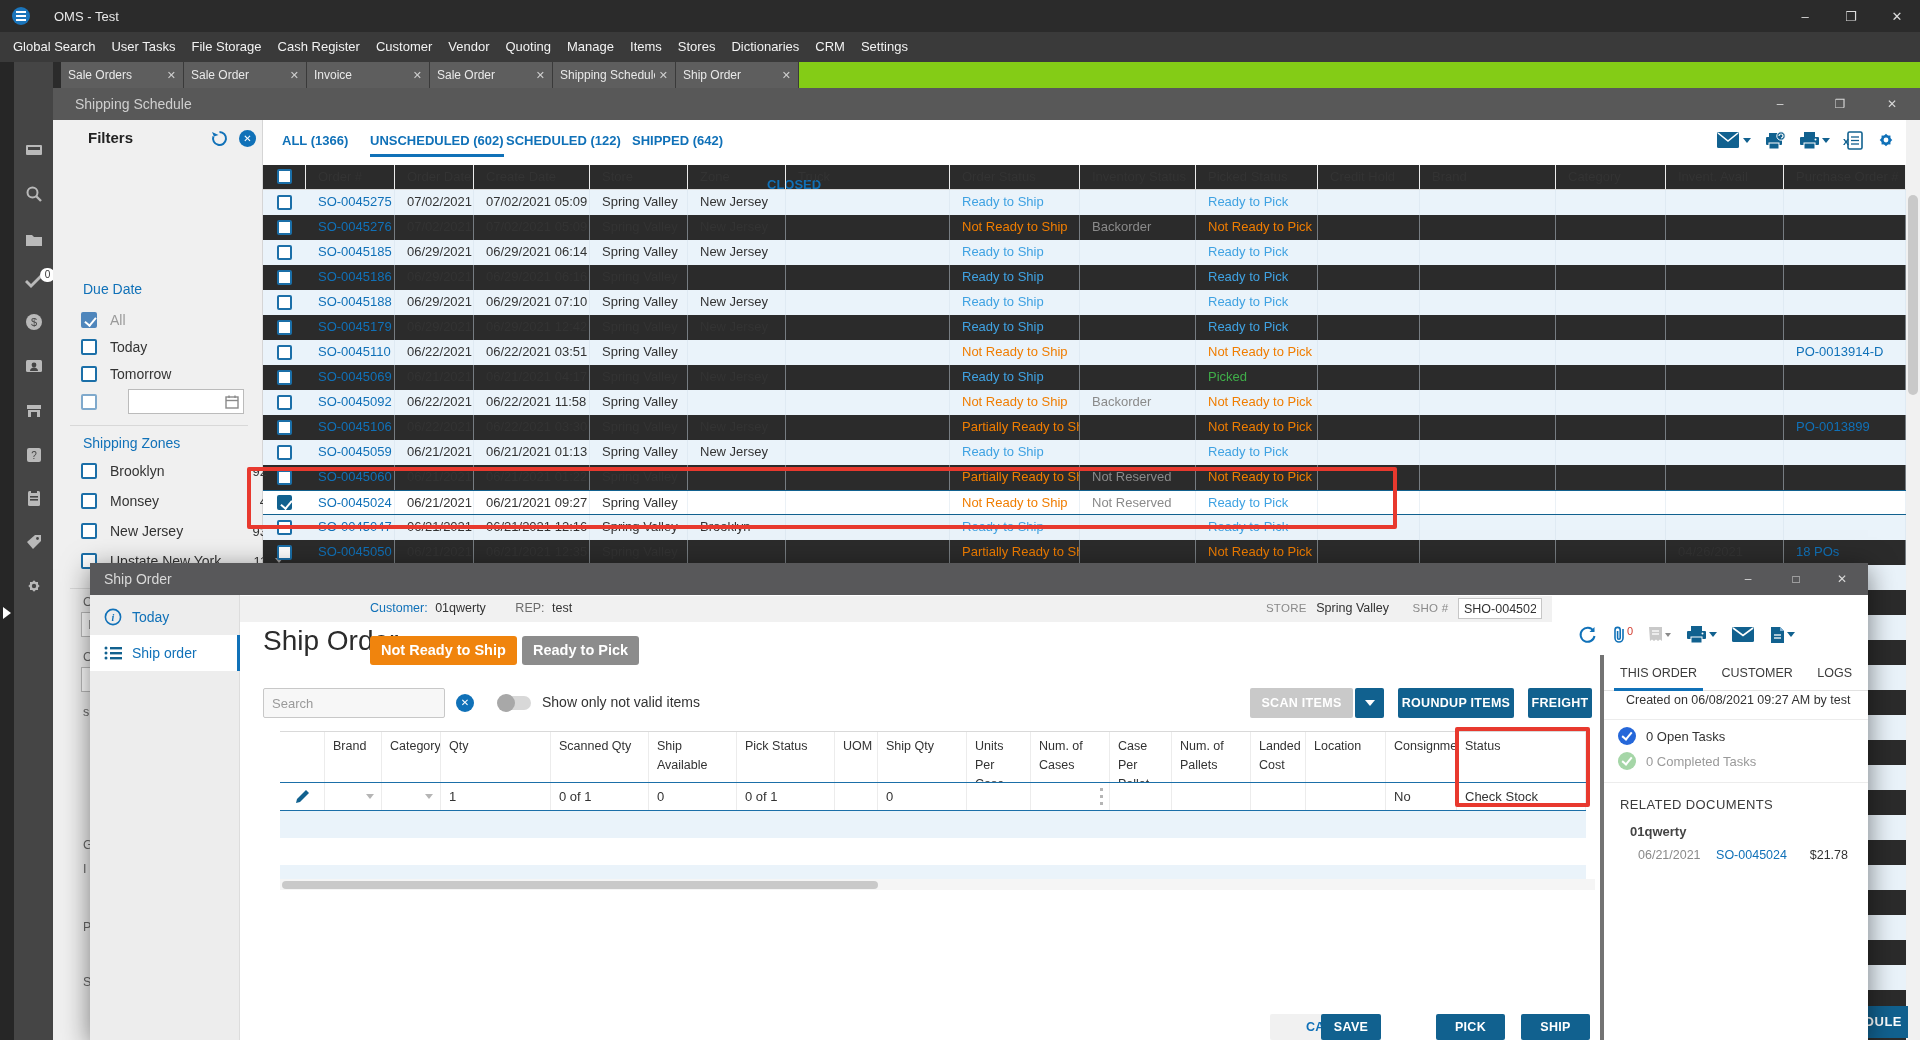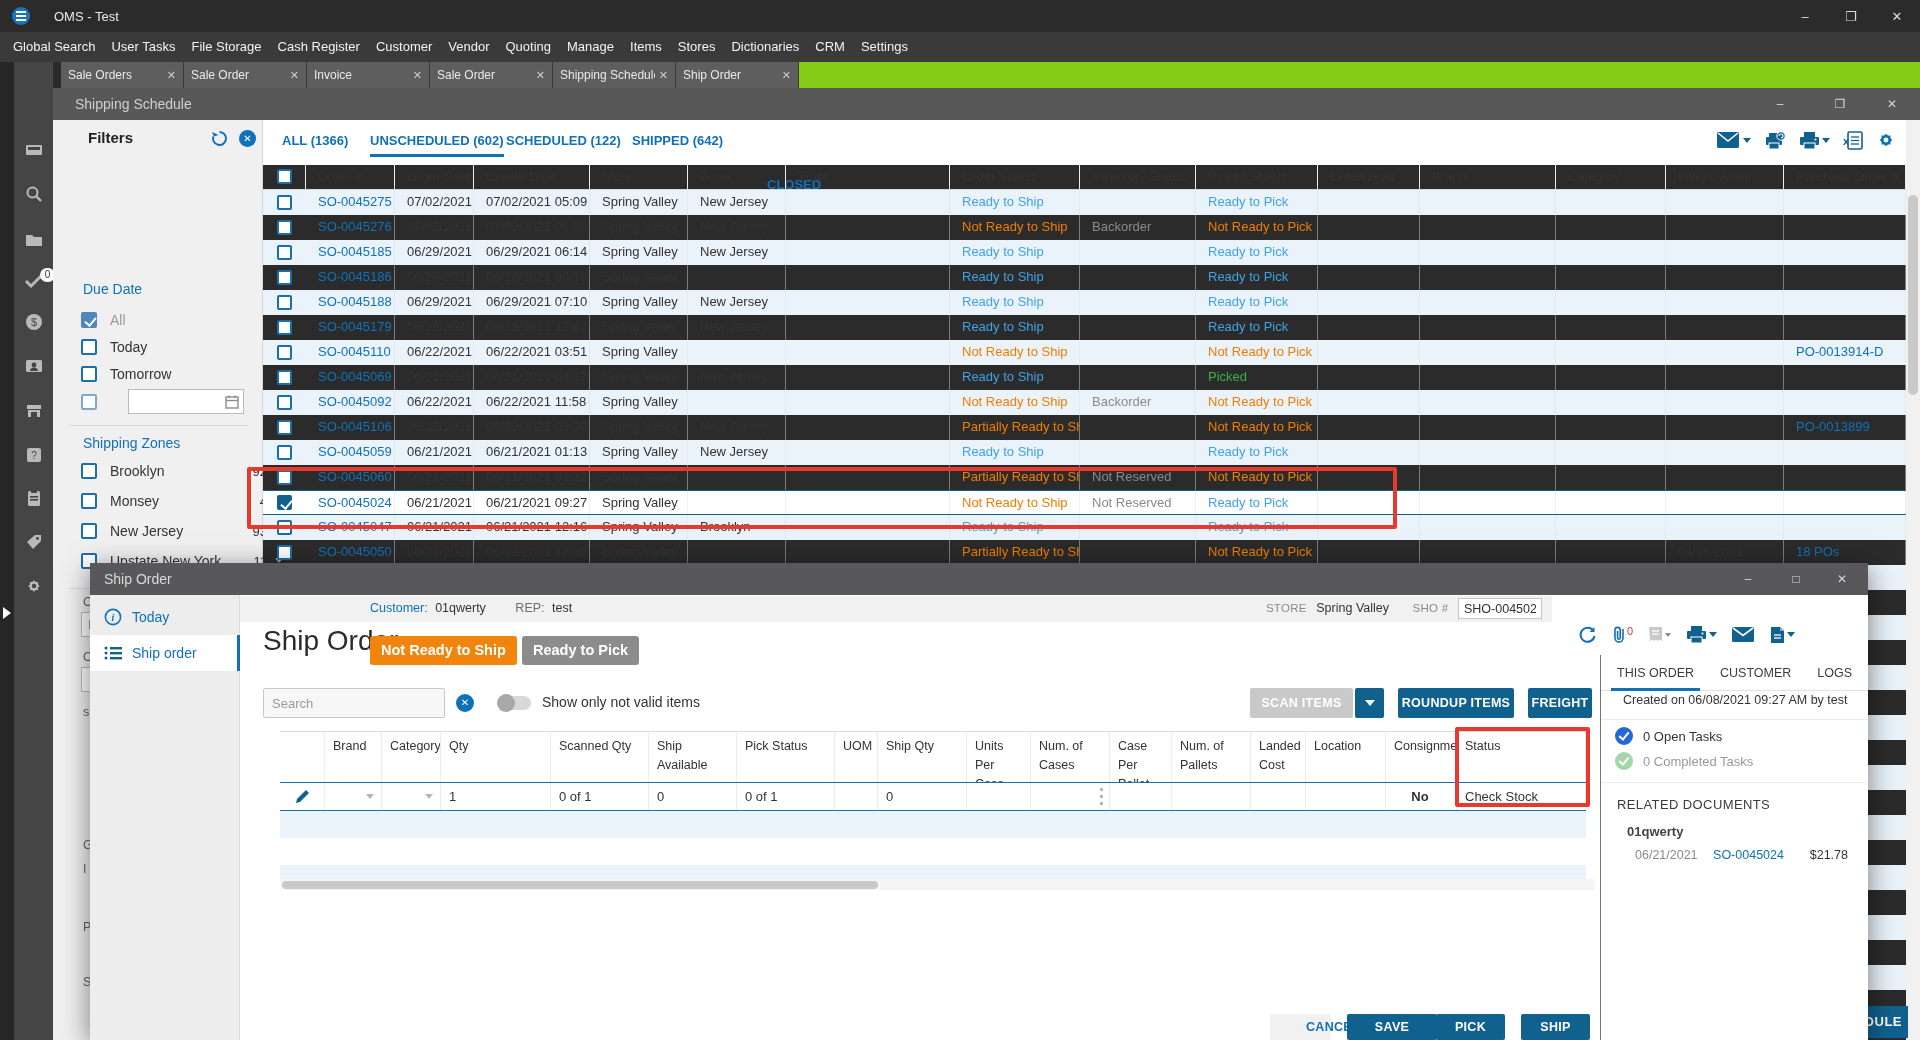--- a/index.html
+++ b/index.html
@@ -101,21 +101,21 @@
   .m-nav-item.active::after { content:""; position:absolute; right:-1px; top:0; bottom:0; width:3px; background:#1071b8; }
   .m-infobar { position:absolute; left:150px; top:33px; width:1312px; height:26px; background:#f1f1f1; font-size:12.5px; }
   .m-infobar .grp { position:absolute; top:5px; }
   .ilab { color:#1071b8; } .ilab2 { color:#6d6d6d; } .ival { color:#333; }
   .slab { color:#8a8a8a; font-size:11.5px; letter-spacing:.3px; }
   .sho-input { width:84px; height:21px; background:#fff; border:1px solid #c6c6c6; font-size:12.5px; color:#333; padding:0 5px; vertical-align:middle; font-family:"Liberation Sans",sans-serif; }
   .m-icons { position:absolute; left:1488px; top:62px; display:flex; align-items:center; gap:15px; }
   .att-badge { color:#d23b2e; font-size:11px; vertical-align:top; margin-left:1px; }
   .car-g { width:0; height:0; border-top:4px solid #8a8a8a; border-left:3.5px solid transparent; border-right:3.5px solid transparent; margin-left:2px; }
 
-  .m-panel { position:absolute; left:1510px; top:92px; right:0; bottom:0; background:#fff; border-left:1px solid #737373; }
+  .m-panel { position:absolute; left:1510px; top:92px; right:0; bottom:0; background:#fff; border-left:4px solid #737373; }
   .m-ptabs { display:flex; justify-content:space-between; padding:0 16px; height:36px; align-items:center; border-bottom:1px solid #e2e2e2; }
   .m-ptab { font-size:12.5px; color:#3c3c3c; position:relative; height:36px; line-height:36px; }
   .m-ptab.active::after { content:""; position:absolute; left:-6px; right:-6px; bottom:0; height:3px; background:#1071b8; }
   .m-sec-h { font-size:13px; color:#3c3c3c; letter-spacing:.4px; padding:14px 0 8px 16px; }
   .m-created { font-size:12.5px; color:#333; padding:2px 0 12px 22px; border-bottom:1px solid #ececec; }
   .task-row { display:flex; align-items:center; gap:10px; padding:7px 0 0 14px; font-size:13px; color:#333; }
   .task-row.done { color:#9a9a9a; }
   .tcirc { width:18px; height:18px; border-radius:50%; position:relative; flex:none; }
   .tcirc.blue { background:#2567d9; } .tcirc.green { background:#a5d6a7; }
   .tcirc::after { content:""; position:absolute; left:6px; top:3px; width:4px; height:8px; border:solid #fff; border-width:0 2px 2px 0; transform:rotate(40deg); }
@@ -153,21 +153,21 @@
   .mt-stripe { height:27px; } .mt-stripe.b { background:#eaf3fa; }
   .mt-stripe.clip { height:14px; overflow:hidden; }
   .cell-car { position:absolute; right:7px; top:11px; width:0; height:0; border-top:5px solid #b5b5b5; border-left:4px solid transparent; border-right:4px solid transparent; }
   .drag-dots { position:absolute; right:6px; top:5px; width:3px; height:17px; background:linear-gradient(#b5b5b5 3px, transparent 3px); background-size:3px 7px; }
   .red-t { color:#e03c31; } .gray-t { color:#9a9a9a; }
   .hscroll { position:absolute; left:190px; top:316px; width:1315px; height:11px; background:#f5f5f5; }
   .hthumb { position:absolute; left:2px; top:1.5px; width:596px; height:8px; background:#c9c9c9; border-radius:4px; }
 
   .f-btn { position:absolute; top:451px; height:26px; border-radius:2px; background:#11618f; color:#fff; font-size:12.5px; font-weight:bold; text-align:center; line-height:26px; letter-spacing:.3px; }
   .f-btn.lite { background:#f1f1f1; color:#1071b8;padding-left:36px; }
-  .fb-cancel { left:1180px; width:61px; } .fb-save { left:1257px; width:90px; }
+  .fb-cancel { left:1180px; width:61px; } .fb-save { left:1231px; width:60px; }
   .fb-pick { left:1346px; width:69px; } .fb-ship { left:1431px; width:69px; }
 
   svg { display:block; }
 </style>
 </head>
 <body>
 
 <div class="app">
 
   <div class="titlebar">
@@ -955,21 +955,21 @@
         <div class="c">0</div>
         <div class="c">0 of 1</div>
         <div class="c"></div>
         <div class="c">0</div>
         <div class="c"></div>
         <div class="c"><span></span><span class="drag-dots"></span></div>
         <div class="c"></div>
         <div class="c"></div>
         <div class="c"></div>
         <div class="c"></div>
-        <div class="c" style="text-align:center; padding-right:10px;font-weight:bold;">No</div>
+        <div class="c" style="text-align:left; padding-right:10px;">No</div>
         <div class="c gray-t">Check Stock</div>
       </div>
       <div class="mt-stripe b"></div>
       <div class="mt-stripe"></div>
       <div class="mt-stripe b clip"></div>
     </div>
     <div class="hscroll">
         <div class="hthumb"></div>
       </div>
 

